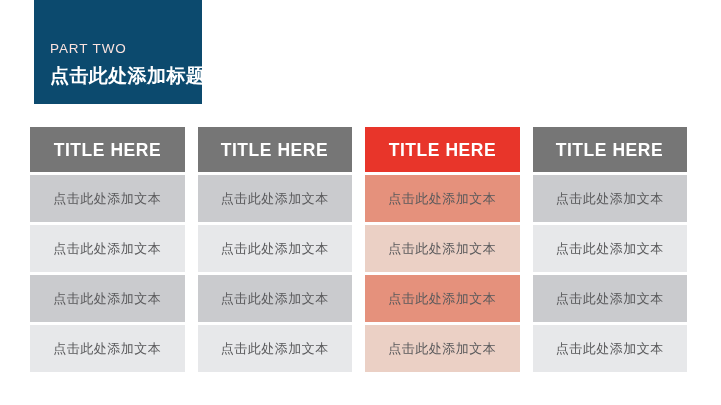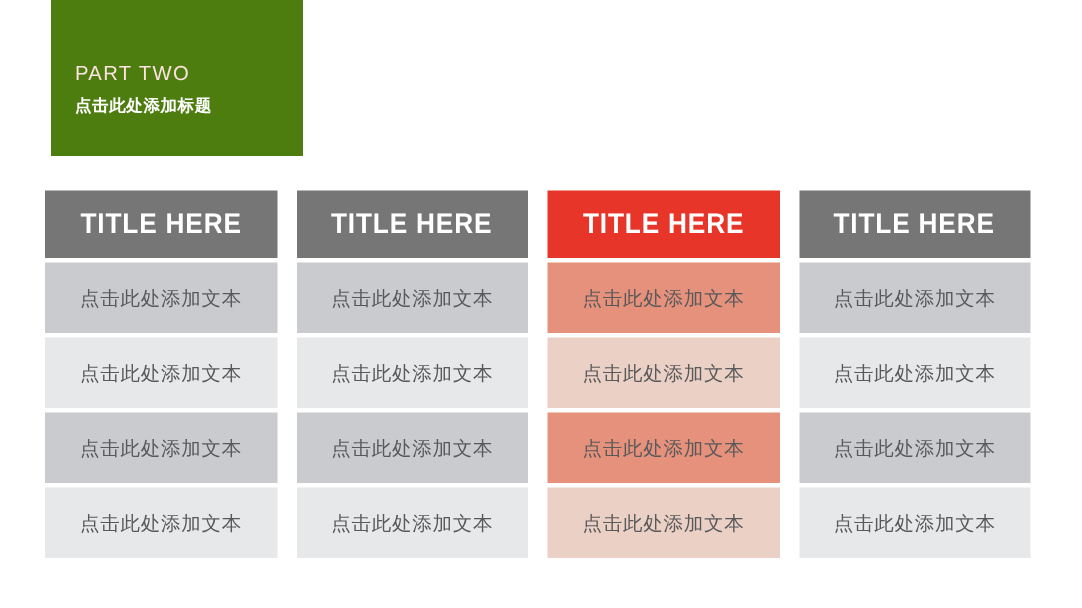--- a/index.html
+++ b/index.html
@@ -15,41 +15,41 @@
     position: relative;
   }
 
   
   #title-block {
     position: absolute;
     left: 34px;
     top: 0px;
     width: 168px;
     height: 104px;
-    background: #4d7c0f;
+    background: #0c4a6e;
     box-sizing: border-box;
     padding-left: 16px;
   }
   #title-block .part-label {
     position: absolute;
     left: 16px;
     top: 42px;
     color: #FBE3DF;
     font-size: 13.5px;
     letter-spacing: 0.9px;
     font-weight: 400;
     line-height: 1;
     white-space: nowrap;
   }
   #title-block .part-subtitle {
     position: absolute;
     left: 16px;
     top: 66px;
     color: #FFFFFF;
-    font-size: 11px;
+    font-size: 19px;
     font-weight: 700;
     line-height: 1;
     letter-spacing: 0.4px;
     white-space: nowrap;
   }
 
   
   #columns {
     position: absolute;
     left: 30px;

